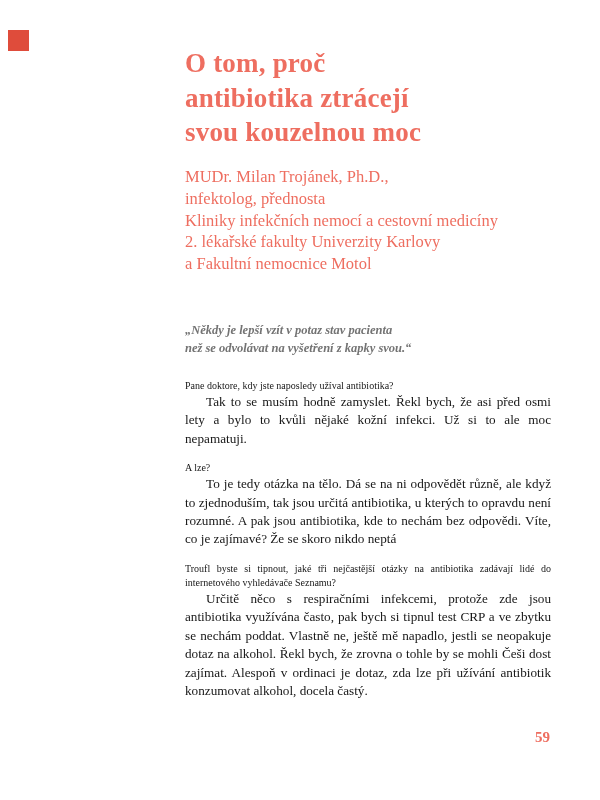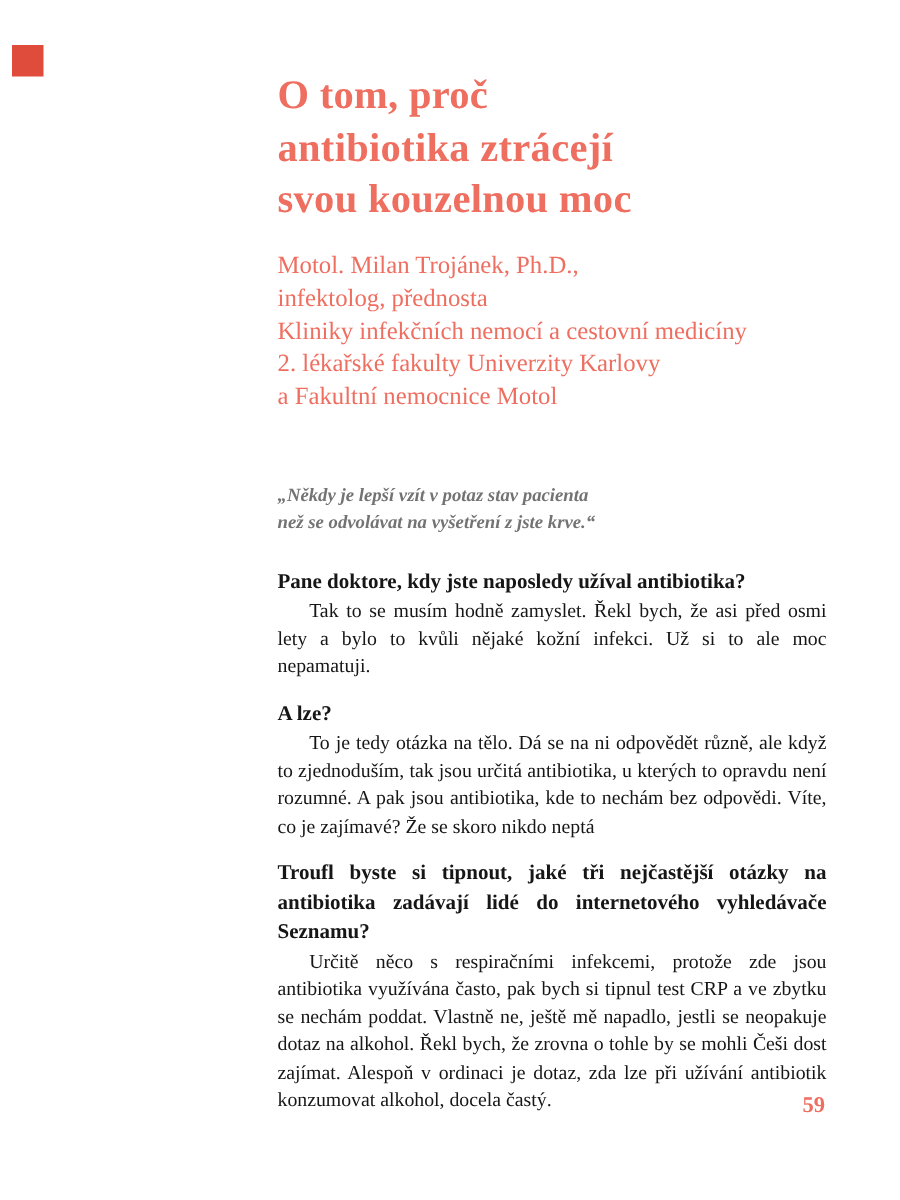--- a/index.html
+++ b/index.html
@@ -45,22 +45,22 @@
     font-style: italic;
     font-weight: 700;
     line-height: 1.45;
     margin-top: 46px;
   }
   .qa-section { margin-top: 21px; }
   .qa-block { margin-bottom: 13px; }
   .question {
     margin: 0;
     color: #161616;
-    font-size: 14px;
-    font-weight: 700;
+    font-size: 10px;
+    font-weight: 400;
     line-height: 1.4;
     text-align: justify;
   }
   .answer {
     margin: 0;
     color: #161616;
     font-size: 13.2px;
     font-weight: 400;
     line-height: 1.4;
     text-align: justify;
@@ -84,30 +84,30 @@
 
   <div class="content">
 
     <div class="title">
       <div>O tom, proč</div>
       <div>antibiotika ztrácejí</div>
       <div>svou kouzelnou moc</div>
     </div>
 
     <div class="author">
-      <div>Motol. Milan Trojánek, Ph.D.,</div>
+      <div>MUDr. Milan Trojánek, Ph.D.,</div>
       <div>infektolog, přednosta</div>
       <div>Kliniky infekčních nemocí a cestovní medicíny</div>
       <div>2. lékařské fakulty Univerzity Karlovy</div>
       <div>a Fakultní nemocnice Motol</div>
     </div>
 
     <div class="quote">
       <div>„Někdy je lepší vzít v potaz stav pacienta</div>
-      <div>než se odvolávat na vyšetření z jste krve.“</div>
+      <div>než se odvolávat na vyšetření z kapky svou.“</div>
     </div>
 
     <div class="qa-section">
 
       <div class="qa-block">
         <p class="question">Pane doktore, kdy jste naposledy užíval antibiotika?</p>
         <p class="answer">Tak to se musím hodně zamyslet. Řekl bych, že asi před osmi lety a bylo to kvůli nějaké kožní infekci. Už si to ale moc nepamatuji.</p>
       </div>
 
       <div class="qa-block">

